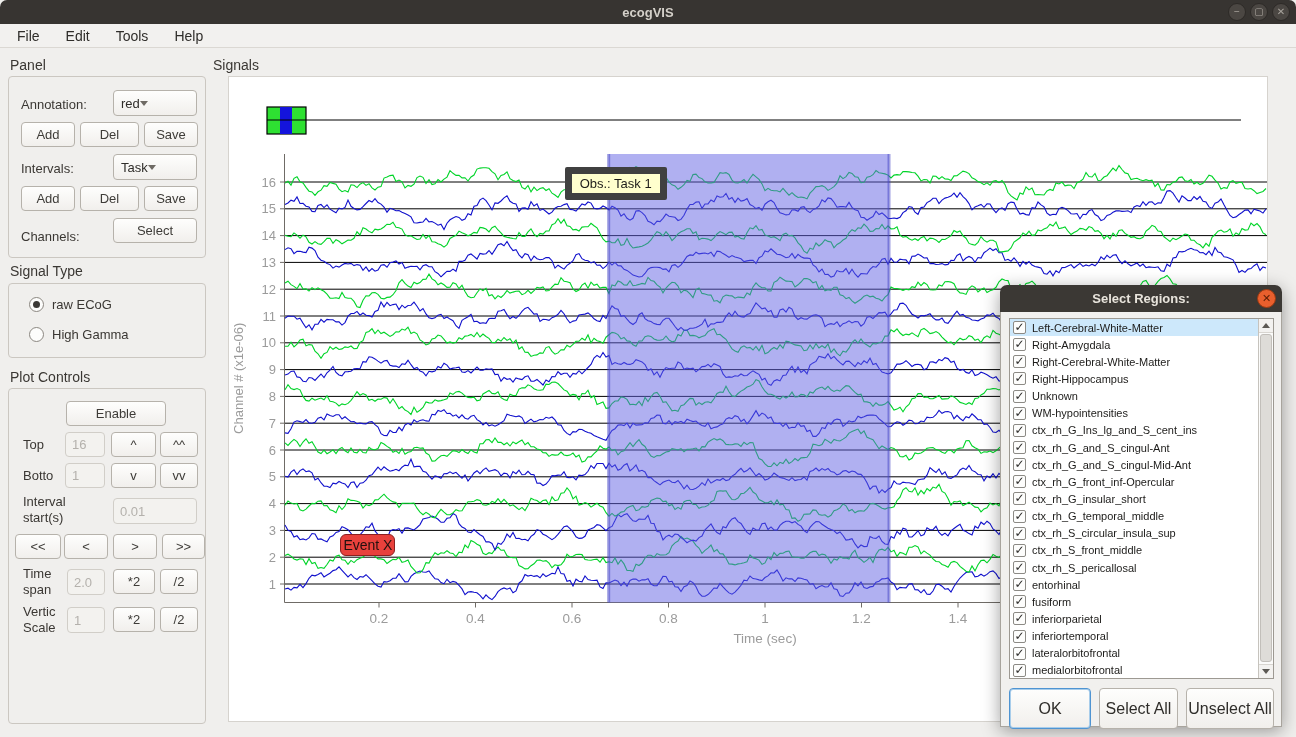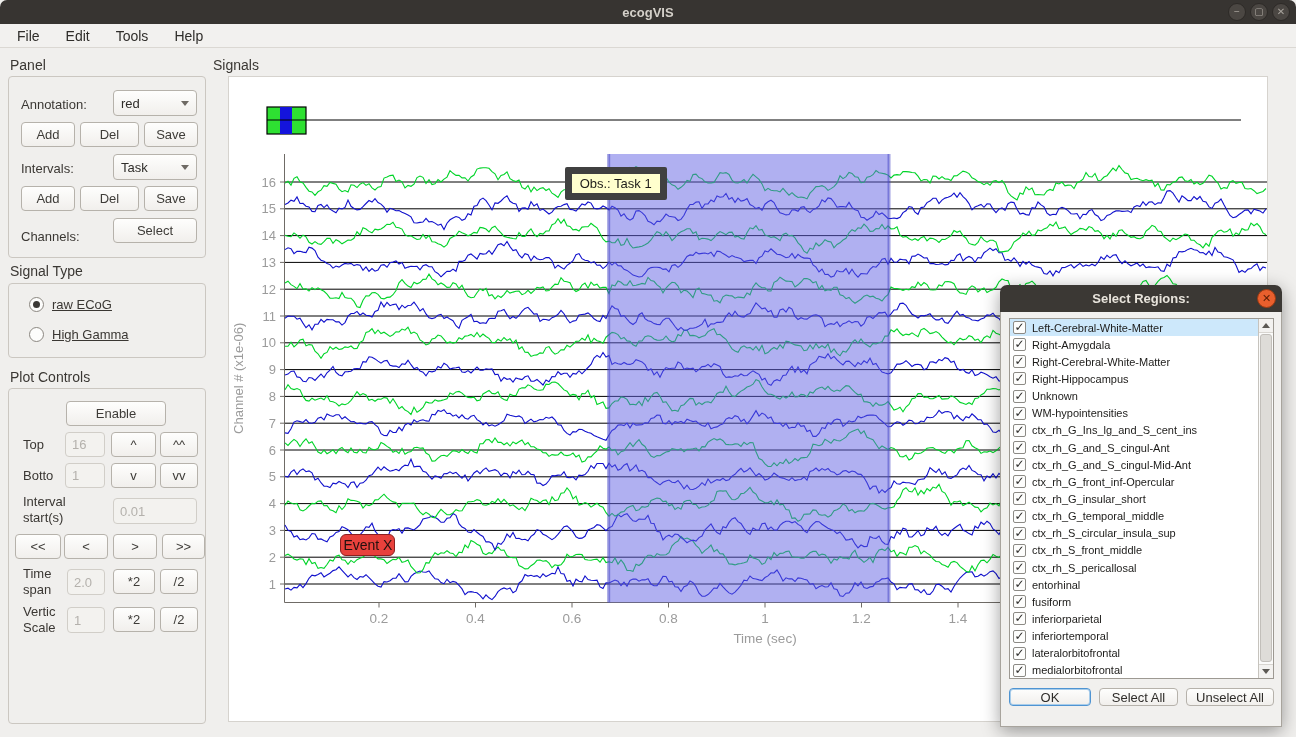--- a/index.html
+++ b/index.html
@@ -21,27 +21,27 @@
   .menu-item { font-size:14px; color:#2f2d2a; padding:2px 9px; margin-right:8px; }
 
   
   .sect-label { position:absolute; font-size:14px; color:#3a3733; }
   .gbox { position:absolute; border:1px solid #cbc7c1; border-radius:4px; }
   .btn { position:absolute; display:flex; align-items:center; justify-content:center;
     background:linear-gradient(#fefefd,#f1efec); border:1px solid #b6b2ab; border-radius:4px;
     font-size:13px; color:#3e3c38; }
   .inp { position:absolute; background:#f3f2ef; border:1px solid #d1cec8; border-radius:4px;
     font-size:13px; color:#b4b1ac; display:flex; align-items:center; padding-left:6px; }
-  .combo { position:absolute; display:flex; align-items:center; justify-content:space-between;
+  .combo { position:absolute; display:flex; align-items:center; justify-content:flex-start;
     background:linear-gradient(#fefefd,#f1efec); border:1px solid #b6b2ab; border-radius:4px;
     font-size:13px; color:#2f2d2a; padding:0 7px; }
   .combo .arr { width:0; height:0; border-left:4px solid transparent; border-right:4px solid transparent;
     border-top:5px solid #6e6a64; }
   .flabel { position:absolute; font-size:13px; color:#3a3733; line-height:16px; }
-  .radio-row { position:absolute; display:flex; align-items:center; gap:8px; font-size:13px; color:#3a3733;text-decoration:underline; }
+  .radio-row { position:absolute; display:flex; align-items:center; gap:8px; font-size:13px; color:#3a3733; }
   .rad { width:15px; height:15px; border-radius:50%; border:1px solid #8b8781; background:#fdfdfc;
     display:flex; align-items:center; justify-content:center; }
   .rad.on::after { content:""; width:7px; height:7px; border-radius:50%; background:#3b3936; }
 
   
   .sig-panel { position:absolute; left:228px; top:76px; width:1040px; height:646px;
     background:#ffffff; border:1px solid #d6d3ce; }
   .plot-tooltip { position:absolute; background:#ffffcd; border:7px solid #404040; border-radius:2px;
     font-size:13px; color:#1e1d1a; padding:2px 8px; white-space:nowrap; }
   .plot-event { position:absolute; background:#e8413c; border:1px solid #8a2020; border-radius:6px;
@@ -70,23 +70,23 @@
   .sb-btn { position:absolute; left:0; width:14px; height:14px; background:#f3f2f0; display:flex;
     align-items:center; justify-content:center; }
   .sb-up { top:0; border-bottom:1px solid #d8d5d0; }
   .sb-dn { bottom:0; border-top:1px solid #d8d5d0; }
   .tri-up { width:0; height:0; border-left:4px solid transparent; border-right:4px solid transparent;
     border-bottom:5px solid #5c5954; }
   .tri-dn { width:0; height:0; border-left:4px solid transparent; border-right:4px solid transparent;
     border-top:5px solid #5c5954; }
   .sb-thumb { position:absolute; left:1px; top:15px; width:12px; height:328px; background:#dedcd8;
     border:1px solid #c2bfba; border-radius:3px; }
-  .dlg-btn { position:absolute; top:376px; height:18px; display:flex; align-items:center; justify-content:center;
+  .dlg-btn { position:absolute; top:376px; height:41px; display:flex; align-items:center; justify-content:center;
     background:linear-gradient(#fefefd,#f1efec); border:1px solid #b6b2ab; border-radius:4px;
-    font-size:13px; color:#2f2d2a; }
+    font-size:16px; color:#2f2d2a; }
   .dlg-btn.focus { border:1px solid #4f94d2; box-shadow:0 0 0 1px #a8cdeb inset; }
 </style>
 </head>
 <body>
 
 <div id="window">
 
   <div class="titlebar">
     <span class="title">ecogVIS</span>
     <div class="winctl">

